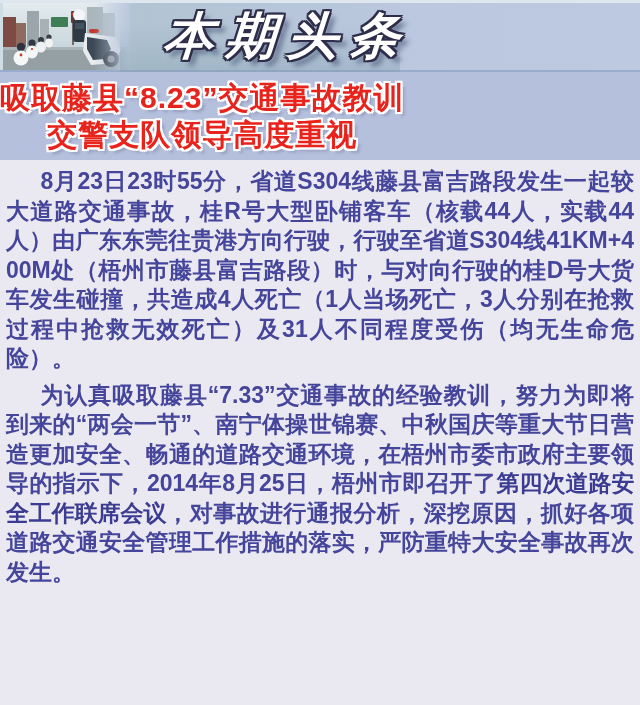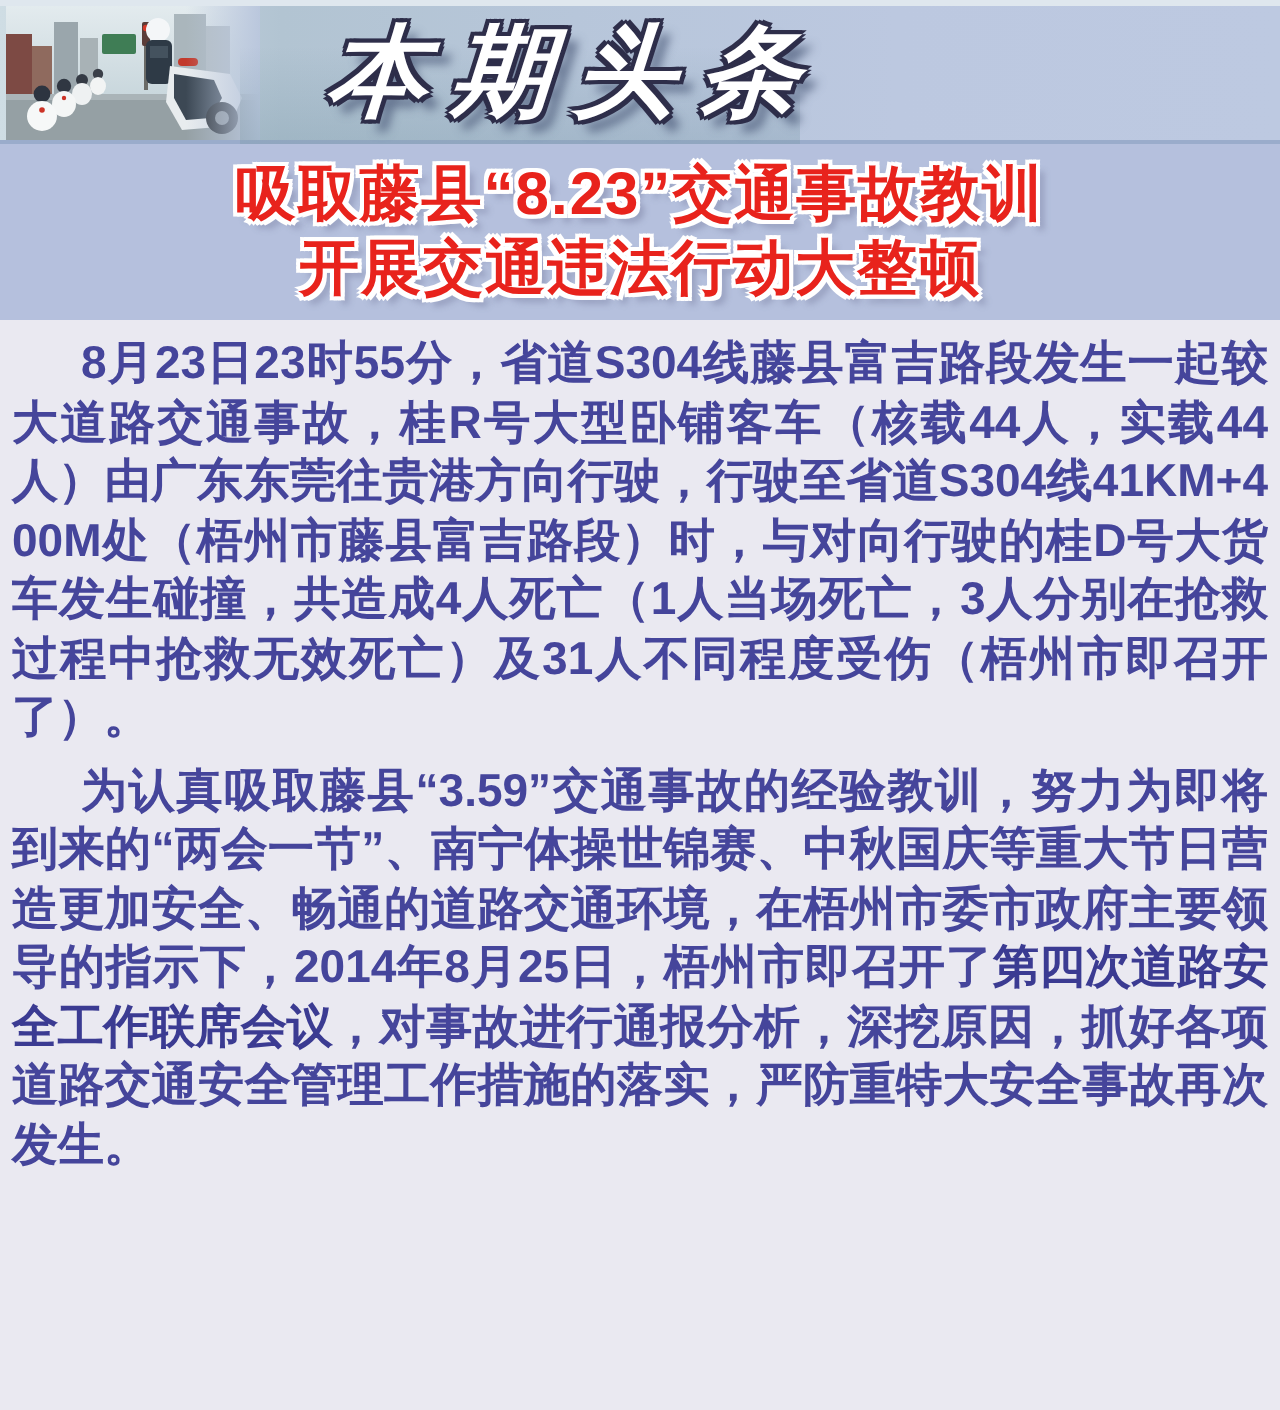--- a/index.html
+++ b/index.html
@@ -33,21 +33,21 @@
       -2px -2px 0 #2e2e4a, 0 -2px 0 #2e2e4a, 2px -2px 0 #2e2e4a,
       -2px  0   0 #2e2e4a, 2px  0   0 #2e2e4a,
       -2px  2px 0 #2e2e4a, 0  2px 0 #2e2e4a, 2px 2px 0 #2e2e4a,
       6px 6px 5px rgba(80,95,125,.75);
     transform:skewX(-4deg);
   }
 
   
   .headline-band{
     height:88px;flex:0 0 88px;background:#b5c0dd;
-    display:flex;align-items:center;justify-content:center;
+    display:flex;align-items:center;justify-content:flex-start;
   }
   .headline{
     margin:0;text-align:center;
     font-size:30px;line-height:37px;font-weight:bold;
     color:#e8231c;letter-spacing:1px;white-space:nowrap;
     text-shadow:
       -2px -2px 0 #fff, 0 -2px 0 #fff, 2px -2px 0 #fff,
       -2px  0   0 #fff, 2px  0   0 #fff,
       -2px  2px 0 #fff, 0  2px 0 #fff, 2px 2px 0 #fff,
       4px 4px 3px rgba(110,115,150,.45);
@@ -124,24 +124,24 @@
           <rect x="86" y="26" width="10" height="4" rx="2" fill="#c23a2c"></rect>
         </g>
 
         <rect x="90" y="0" width="37" height="67" fill="url(#fadeR)"></rect>
       </svg>
     </div>
     <div class="brush-title">本期头条</div>
   </header>
 
   <section class="headline-band">
-    <h1 class="headline"><span>吸取藤县“8.23”交通事故教训</span><br><span>开展交通违法行动大整顿</span></h1>
+    <h1 class="headline"><span>吸取藤县“8.23”交通事故教训</span><br><span>交警支队领导高度重视</span></h1>
   </section>
 
   <main class="article">
-    <p><span>8月23日23时55分，省道S304线藤县富吉路段发生一起较大道路交通事故，桂R号大型卧铺客车（核载44人，实载44人）由广东东莞往贵港方向行驶，行驶至省道S304线41KM+400M处（梧州市藤县富吉路段）时，与对向行驶的桂D号大货车发生碰撞，共造成4人死亡（1人当场死亡，3人分别在抢救过程中抢救无效死亡）及31人不同程度受伤（梧州市即召开了）。</span></p>
+    <p><span>8月23日23时55分，省道S304线藤县富吉路段发生一起较大道路交通事故，桂R号大型卧铺客车（核载44人，实载44人）由广东东莞往贵港方向行驶，行驶至省道S304线41KM+400M处（梧州市藤县富吉路段）时，与对向行驶的桂D号大货车发生碰撞，共造成4人死亡（1人当场死亡，3人分别在抢救过程中抢救无效死亡）及31人不同程度受伤（均无生命危险）。</span></p>
 
 
-    <p><span>为认真吸取藤县“3.59”交通事故的经验教训，努力为即将到来的“两会一节”、南宁体操世锦赛、中秋国庆等重大节日营造更加安全、畅通的道路交通环境，在梧州市委市政府主要领导的指示下，2014年8月25日，梧州市即召开了</span><span class="em">第四次道路安全工作联席会议</span><span>，对事故进行通报分析，深挖原因，抓好各项道路交通安全管理工作措施的落实，严防重特大安全事故再次发生。</span></p>
+    <p><span>为认真吸取藤县“7.33”交通事故的经验教训，努力为即将到来的“两会一节”、南宁体操世锦赛、中秋国庆等重大节日营造更加安全、畅通的道路交通环境，在梧州市委市政府主要领导的指示下，2014年8月25日，梧州市即召开了</span><span class="em">第四次道路安全工作联席会议</span><span>，对事故进行通报分析，深挖原因，抓好各项道路交通安全管理工作措施的落实，严防重特大安全事故再次发生。</span></p>
 
   </main>
 
 </div>
 
 </body></html>

